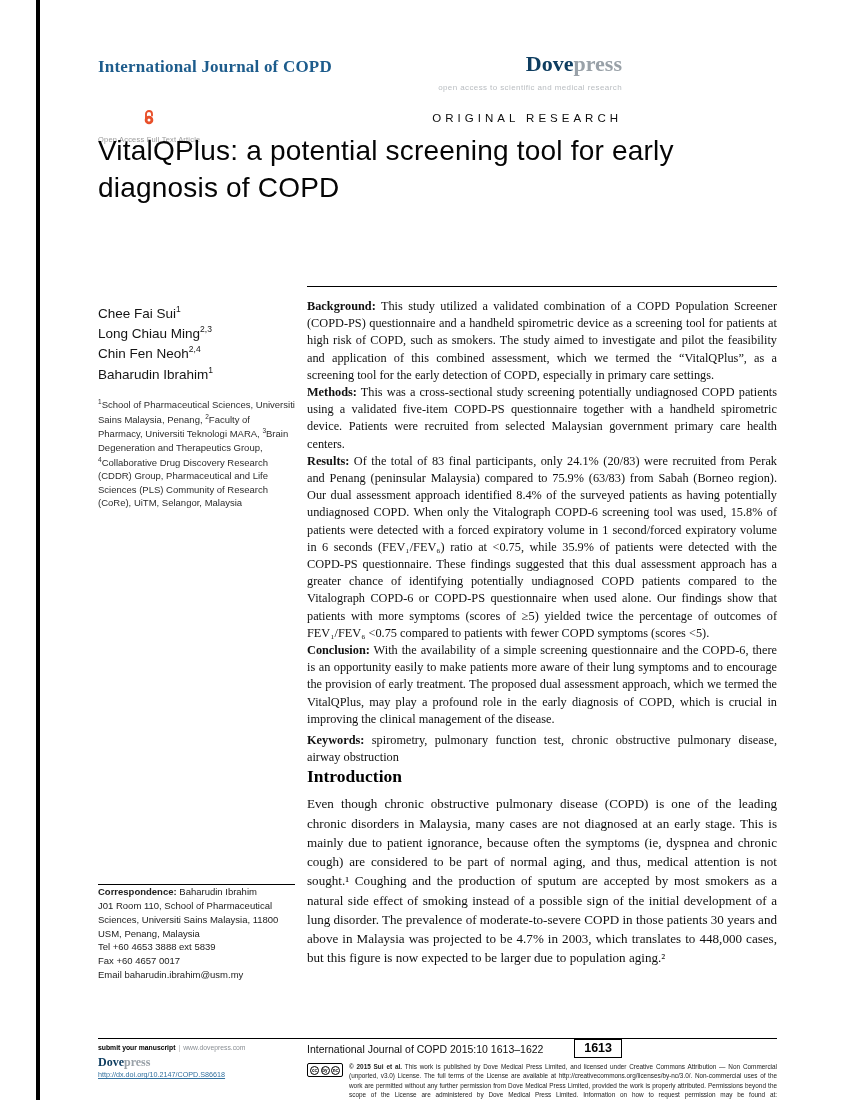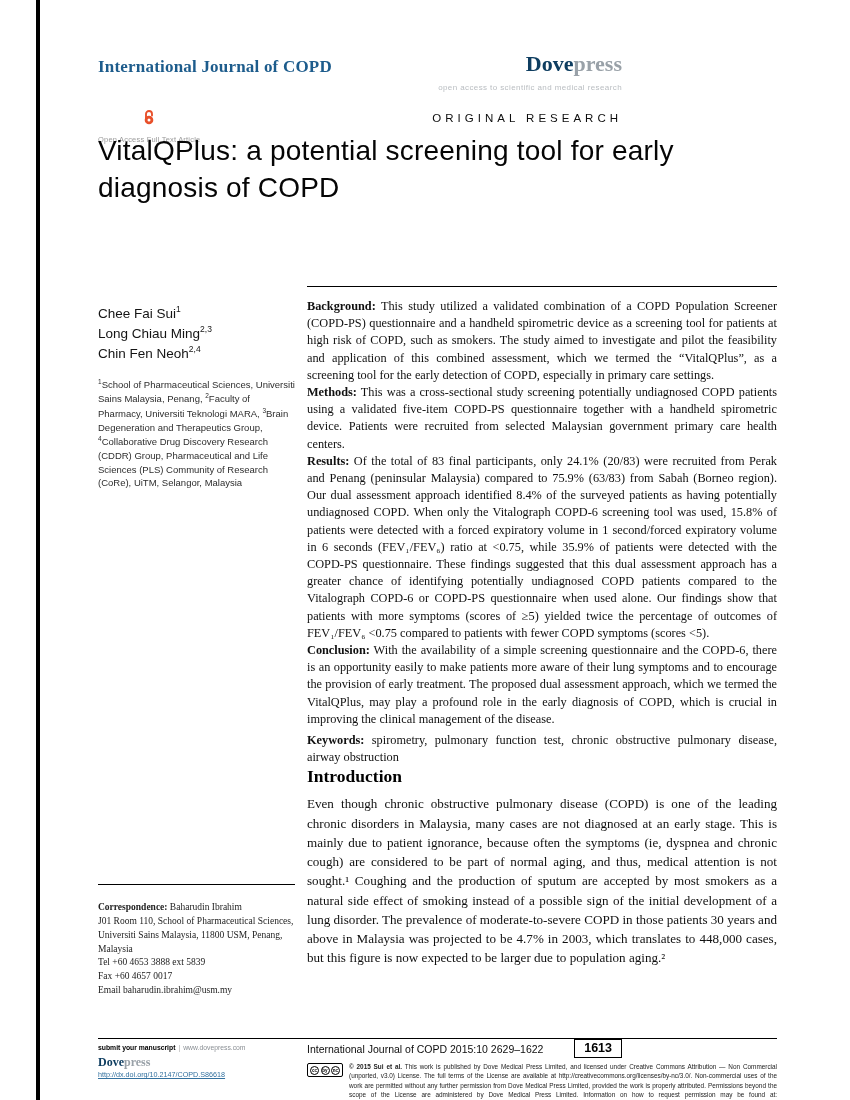--- a/index.html
+++ b/index.html
@@ -23,21 +23,21 @@
   .article-type { position:absolute; right:73px; top:112px; font-size:11.5px; letter-spacing:4px; color:#0d0d0d; }
 
   .title { position:absolute; left:98px; top:132px; width:665px; font-size:28px; line-height:1.33; font-weight:400; color:#050505; letter-spacing:0.2px; }
 
   .left-col { position:absolute; left:98px; top:303px; width:197px; }
   .authors { font-size:13.5px; line-height:1.46; color:#141414; }
   .authors sup { font-size:8.5px; }
   .affiliations { margin-top:13px; font-size:9.5px; line-height:1.43; color:#2d2d2d; }
   .affiliations sup { font-size:6.5px; }
 
-  .correspondence { position:absolute; left:98px; top:884px; width:197px; border-top:1px solid #000; padding-top:16px; font-size:9.5px; line-height:1.46; color:#222;font-family:Liberation Serif, serif; }
+  .correspondence { position:absolute; left:98px; top:884px; width:197px; border-top:1px solid #000; padding-top:0; font-size:9.5px; line-height:1.46; color:#222; }
   .correspondence p { margin:0; }
 
   .right-col { position:absolute; left:307px; top:286px; width:470px; }
   .abstract-rule { border-top:1.4px solid #000; margin-bottom:11px; }
   .abs-p { font-family:"Liberation Serif", serif; font-size:12.3px; line-height:17.2px; text-align:justify; color:#101010; }
   .abs-p .abs-label { font-weight:bold; }
   .abs-keywords { margin-top:4px; }
   .intro-heading { font-family:"Liberation Serif", serif; font-weight:bold; font-size:17.5px; margin-top:0; margin-bottom:7px; color:#000; }
   .intro-p { font-family:"Liberation Serif", serif; font-size:13.1px; line-height:19.2px; text-align:justify; color:#101010; }
 
@@ -88,20 +88,21 @@
 
   <div class="article-type">ORIGINAL RESEARCH</div>
 
   <h1 class="title">VitalQPlus: a potential screening tool for early diagnosis of COPD</h1>
 
   <div class="left-col">
     <div class="authors">
       <div class="author"><span>Chee Fai Sui</span><sup>1</sup></div>
       <div class="author"><span>Long Chiau Ming</span><sup>2,3</sup></div>
       <div class="author"><span>Chin Fen Neoh</span><sup>2,4</sup></div>
+      <div class="author"><span>Baharudin Ibrahim</span><sup>1</sup></div>
     </div>
     <p class="affiliations"><sup>1</sup><span>School of Pharmaceutical Sciences, Universiti Sains Malaysia, Penang, </span><sup>2</sup><span>Faculty of Pharmacy, Universiti Teknologi MARA, </span><sup>3</sup><span>Brain Degeneration and Therapeutics Group, </span><sup>4</sup><span>Collaborative Drug Discovery Research (CDDR) Group, Pharmaceutical and Life Sciences (PLS) Community of Research (CoRe), UiTM, Selangor, Malaysia</span></p>
   </div>
 
   <div class="correspondence">
     <p><b>Correspondence:</b><span> Baharudin Ibrahim</span></p>
     <p>J01 Room 110, School of Pharmaceutical Sciences, Universiti Sains Malaysia, 11800 USM, Penang, Malaysia</p>
     <p>Tel +60 4653 3888 ext 5839</p>
     <p>Fax +60 4657 0017</p>
     <p>Email baharudin.ibrahim@usm.my</p>
@@ -125,21 +126,21 @@
   <div class="footer-left">
     <div class="submit-line">
       <span class="submit-label">submit your manuscript</span><span class="submit-divider">|</span><span class="submit-url">www.dovepress.com</span>
     </div>
     <div class="footer-dove">
       <span class="dove">Dove</span><span class="press">press</span>
     </div>
     <div class="doi">http://dx.doi.org/10.2147/COPD.S86618</div>
   </div>
 
-  <div class="footer-citation">International Journal of COPD 2015:10 2629–1622</div>
+  <div class="footer-citation">International Journal of COPD 2015:10 1613–1622</div>
 
   <div class="page-box">1613</div>
 
   <div class="license-row">
     <span class="cc-box">
       <span class="cc-circle">cc</span>
       <span class="cc-circle">by</span>
       <span class="cc-circle">nc</span>
     </span>
     <span class="license-text"><b>© 2015 Sui et al.</b><span> This work is published by Dove Medical Press Limited, and licensed under Creative Commons Attribution — Non Commercial (unported, v3.0) License. The full terms of the License are available at http://creativecommons.org/licenses/by-nc/3.0/. Non-commercial uses of the work are permitted without any further permission from Dove Medical Press Limited, provided the work is properly attributed. Permissions beyond the scope of the License are administered by Dove Medical Press Limited. Information on how to request permission may be found at: http://www.dovepress.com/permissions.php</span></span>

